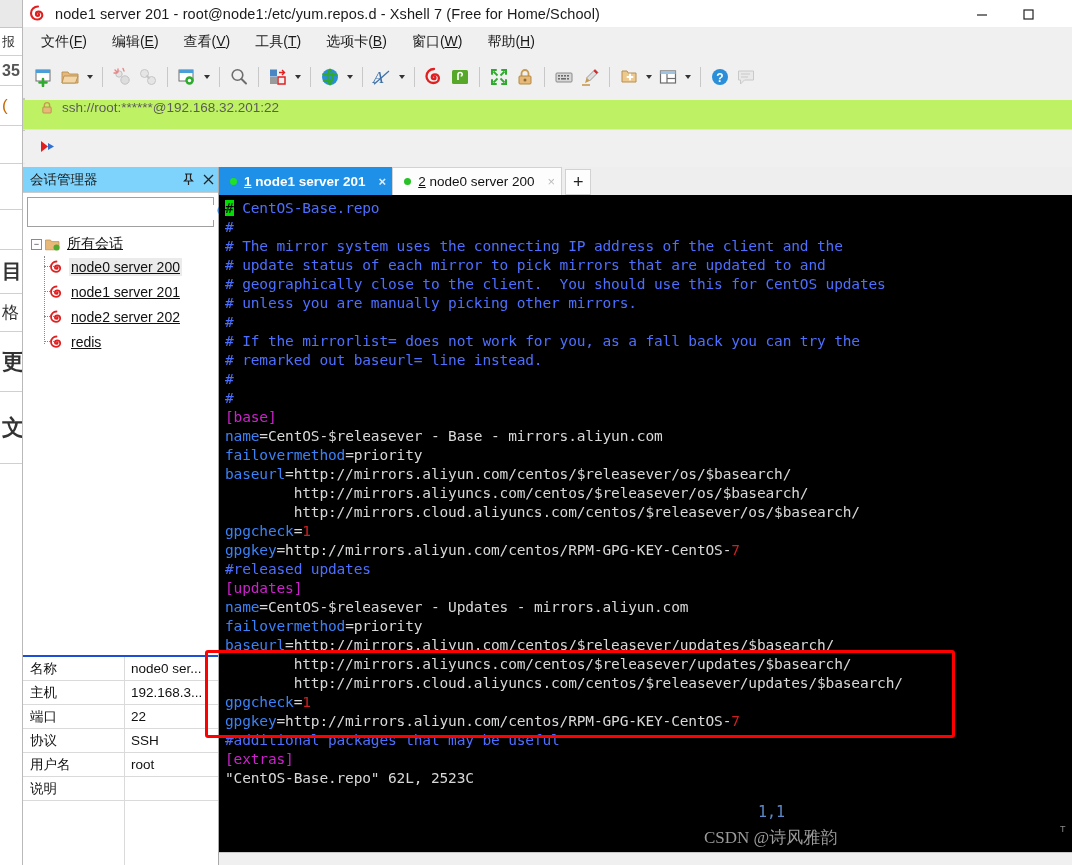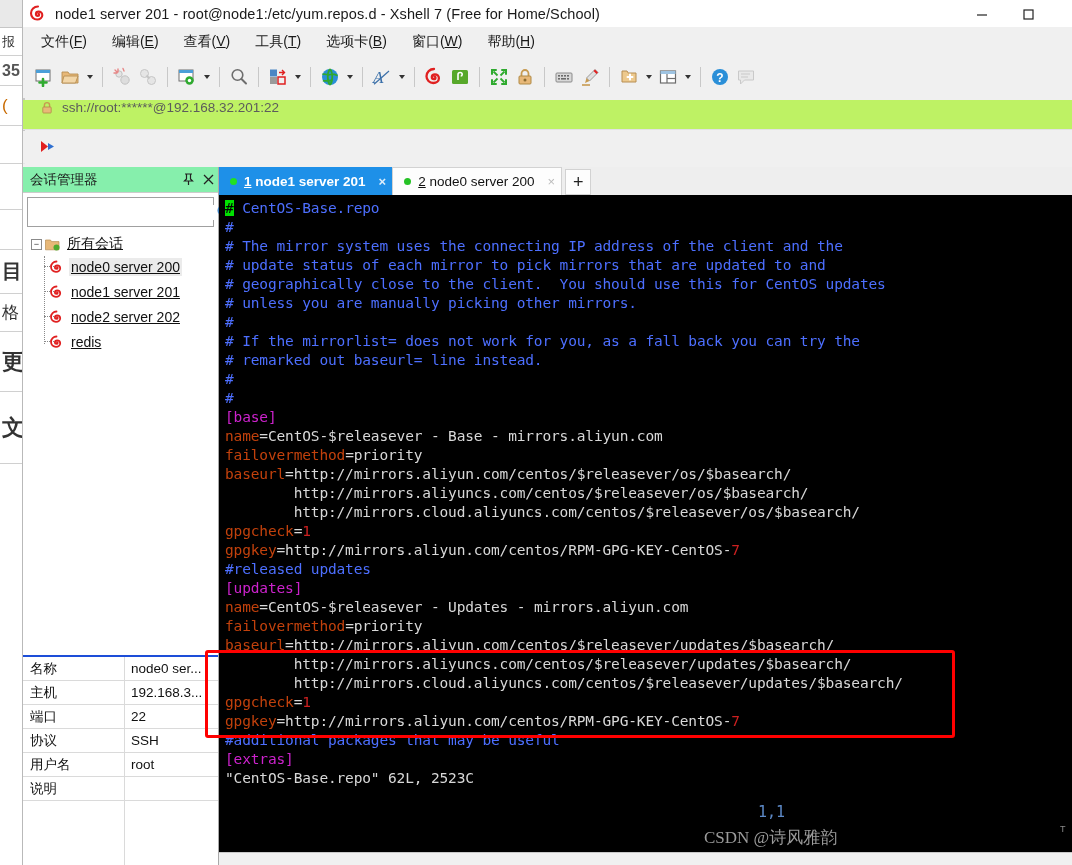--- a/index.html
+++ b/index.html
@@ -57,21 +57,21 @@
 
   
   .hintbar { position:absolute; left:0; top:131px; width:1050px; height:32px; background:#f0f0f0;
              display:flex; align-items:center; padding-left:17px; }
   .hintico { width:17px; height:14px; margin-right:7px; flex:none; position:relative;}
   .hinttext { font-size:13.5px; color:#6a6a6a; }
 
   
   .sessmgr { position:absolute; left:0; top:167px; width:196px; height:698px; background:#ffffff;
              border-right:1px solid #a9a9a9; }
-  .sm-head { height:26px; background:#86efac; display:flex; align-items:center; padding-left:7px;
+  .sm-head { height:26px; background:#7dd3fc; display:flex; align-items:center; padding-left:7px;
              border-bottom:1px solid #cccccc; }
   .sm-title { font-size:13.5px; color:#1a1a1a; flex:1; }
   .sm-ico { width:20px; height:22px; display:flex; align-items:center; justify-content:center;
             font-size:13px; color:#222; }
   .sm-search { height:30px; margin:4px 4px 0 4px; border:1px solid #a0a0a0; background:#fff;
                display:flex; align-items:center; }
   .sm-search input { border:0; outline:0; flex:1; font-size:13px; padding:0 6px;
                      font-family:"Liberation Sans",sans-serif; }
   .sm-srchico { width:24px; height:28px; display:flex; align-items:center; justify-content:center; }
   .sm-tree { padding:7px 0 0 8px; font-size:13.5px; color:#111; }
@@ -111,21 +111,21 @@
   .tab.inactive .tabx { color:#b0b0b0; }
   .tabplus { width:26px; height:26px; margin-left:3px; background:#fdfdfd; border:1px solid #d2d2d2;
              display:flex; align-items:center; justify-content:center; font-size:18px; color:#222; }
 
   
   .term { position:absolute; left:196px; top:195px; width:854px; height:657px; background:#000000;
           padding:4px 0 0 6px; overflow:hidden;
           font-family:"DejaVu Sans Mono", monospace; font-size:14.5px; line-height:19px;
           letter-spacing:-0.15px; white-space:pre; }
   .c-blue   { color:#4d6fff; }
-  .c-green  { color:#c2410c; }
+  .c-green  { color:#3b82f6; }
   .c-white  { color:#d8d8d8; }
   .c-mag    { color:#cc22cc; }
   .c-red    { color:#cc2020; }
   .curs     { background:#00e000; color:#000000; }
   .term-bottom { position:absolute; left:196px; bottom:0; width:854px; height:13px; background:#f0f0f0;
                  border-top:1px solid #c8c8c8;}
 
   
   .redbox { position:absolute; border:3px solid #ff0000; border-radius:3px; pointer-events:none; }
 

